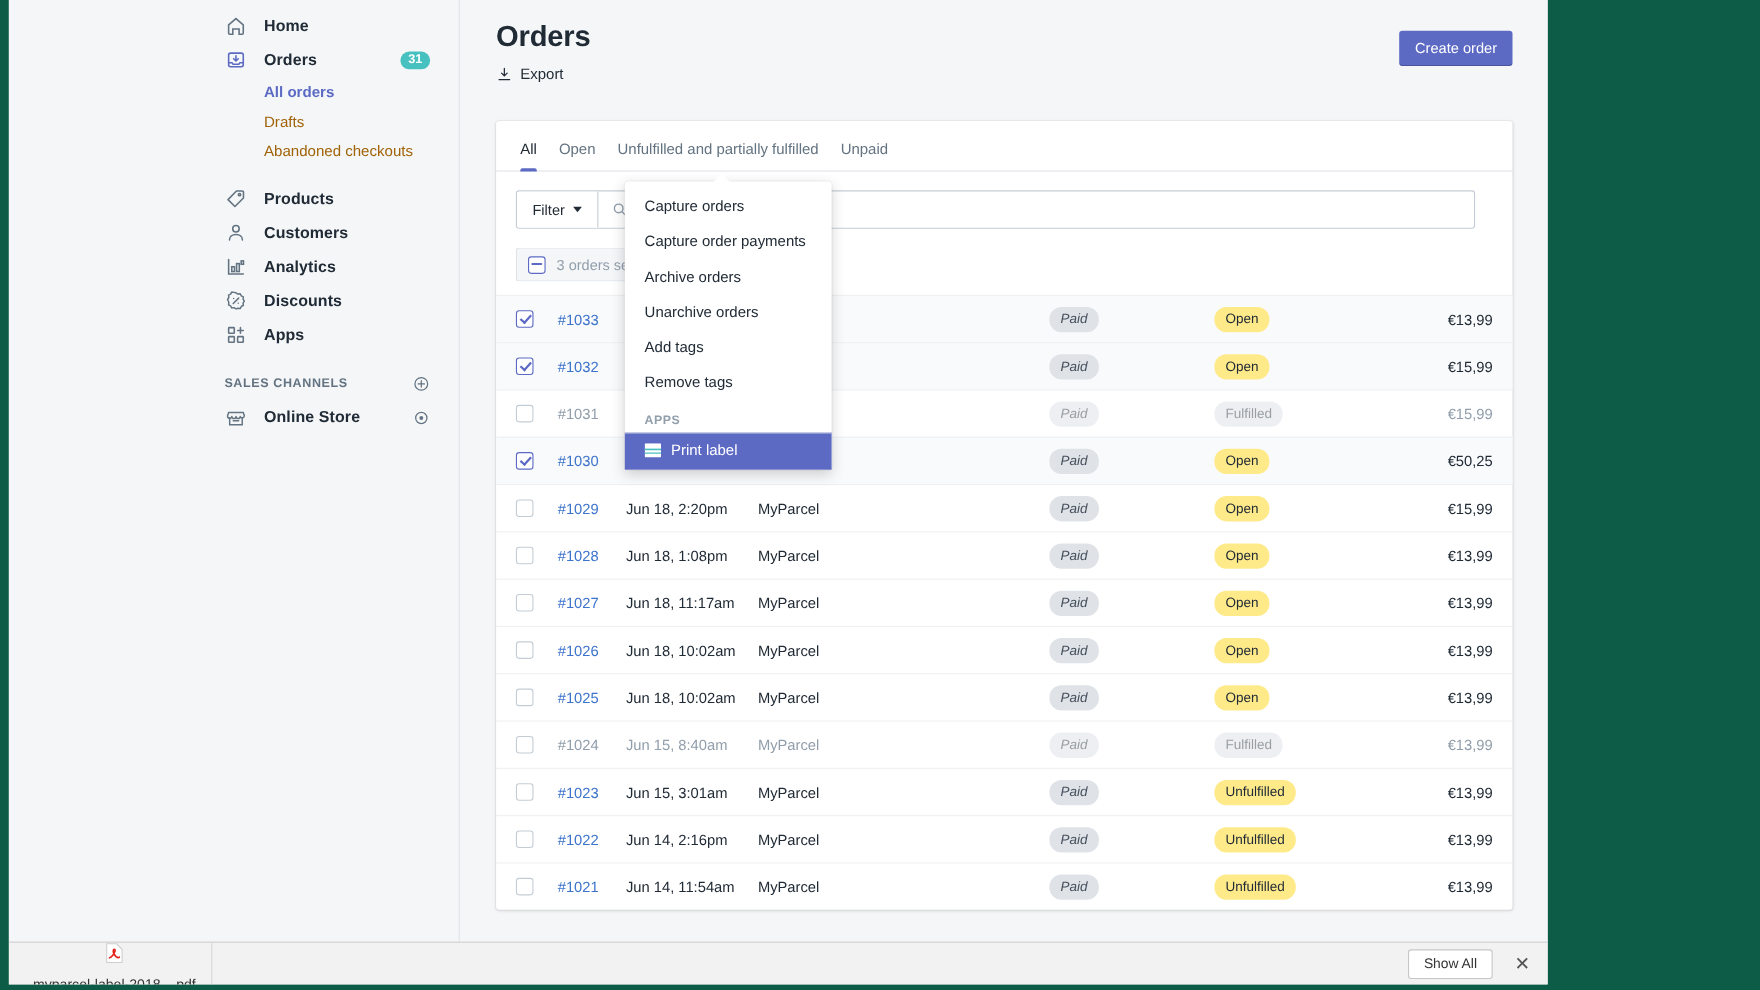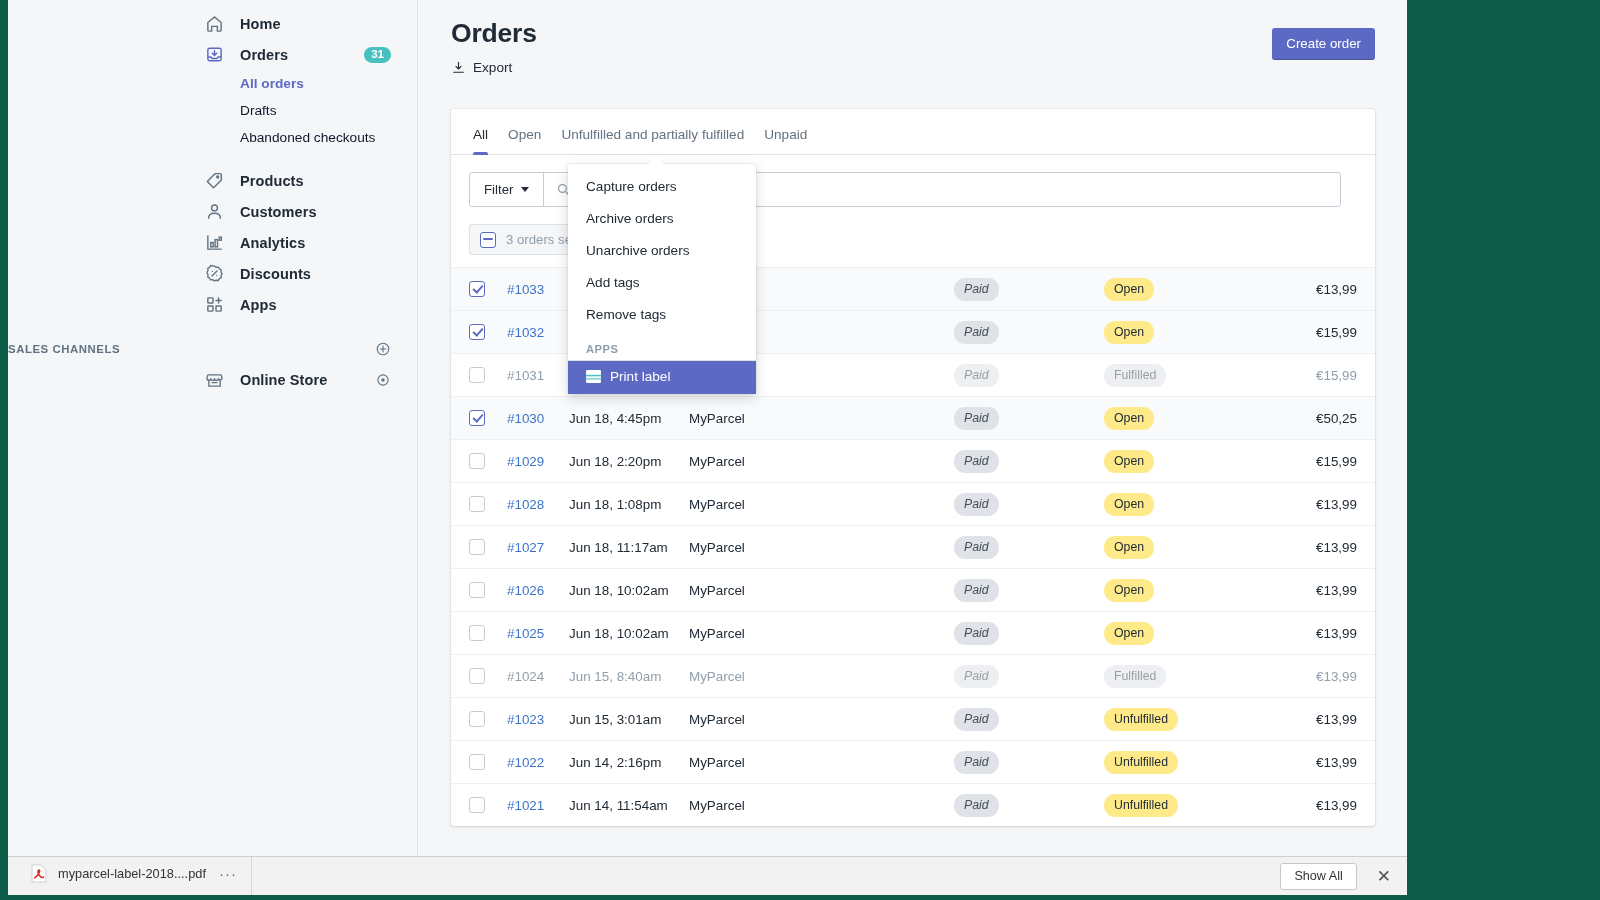--- a/index.html
+++ b/index.html
@@ -60,28 +60,28 @@
     background: #47c1bf; color: #fff;
     font-size: 11.5px; font-weight: 600;
     border-radius: 9px;
     padding: 1.5px 7px 2px;
     line-height: 1.1;
   }
   .sub-item {
     height: 27px; display: flex; align-items: center;
     padding-left: 232px;
     font-size: 13.7px;
-    color: #0f172a;
+    color: #a16207;
     cursor: pointer;
   }
   .sub-item.sel { color: #5c6ac4; font-weight: 600; }
   .nav-gap { height: 14px; }
   .section-head {
     display: flex; align-items: center;
-    margin-top: 14px; height: 30px;
+    padding-left: 196px; margin-top: 14px; height: 30px;
     position: relative;
   }
   .section-head .txt {
     font-size: 11.4px; font-weight: 700; letter-spacing: .55px;
     color: #637381;
   }
   .section-head .plus {
     position: absolute; right: 26px; top: 50%; transform: translateY(-50%);
     width: 16px; height: 16px;
   }
@@ -277,20 +277,21 @@
     background: #f2f2f2;
     border-top: 1px solid #cfcfcf;
     display: flex; align-items: center;
     padding: 0 8px 0 14px;
   }
   #dl-chip {
     display: flex; align-items: center; gap: 11px;
     padding: 0 14px 6px 8px; height: 38px;
     border-right: 1px solid #d6d6d6;
     cursor: pointer;
+    flex-direction: column;
   }
   #dl-name { font-size: 12.8px; color: #333; }
   #dl-dots { font-size: 15px; color: #666; letter-spacing: 1px; margin-left: 2px; }
   #dl-spacer { flex: 1; }
   #show-all {
     font-size: 12.6px; color: #333;
     border: 1px solid #c6c6c6; border-radius: 3px;
     background: #fff;
     padding: 5px 13px 6px; cursor: pointer; margin-right: 12px;
   }
@@ -467,20 +468,21 @@
           <span>3 orders selected</span>
         </div>
         <div id="actions-btn">
           <span>Actions</span>
           <span class="caret"></span>
         </div>
       </div>
 
       <div id="dropdown">
         <div class="menu-item"><span>Capture orders</span></div>
+        <div class="menu-item"><span>Capture order payments</span></div>
         <div class="menu-item"><span>Archive orders</span></div>
         <div class="menu-item"><span>Unarchive orders</span></div>
         <div class="menu-item"><span>Add tags</span></div>
         <div class="menu-item"><span>Remove tags</span></div>
         <div class="menu-sec"><span>APPS</span></div>
         <div class="menu-item highlight">
           <span>
             <svg width="15" height="13" viewBox="0 0 16 14">
               <rect x="0" y="0" width="16" height="14" rx="1" fill="#ffffff"></rect>
               <rect x="0" y="5.2" width="16" height="1.6" fill="#47c1bf"></rect>

